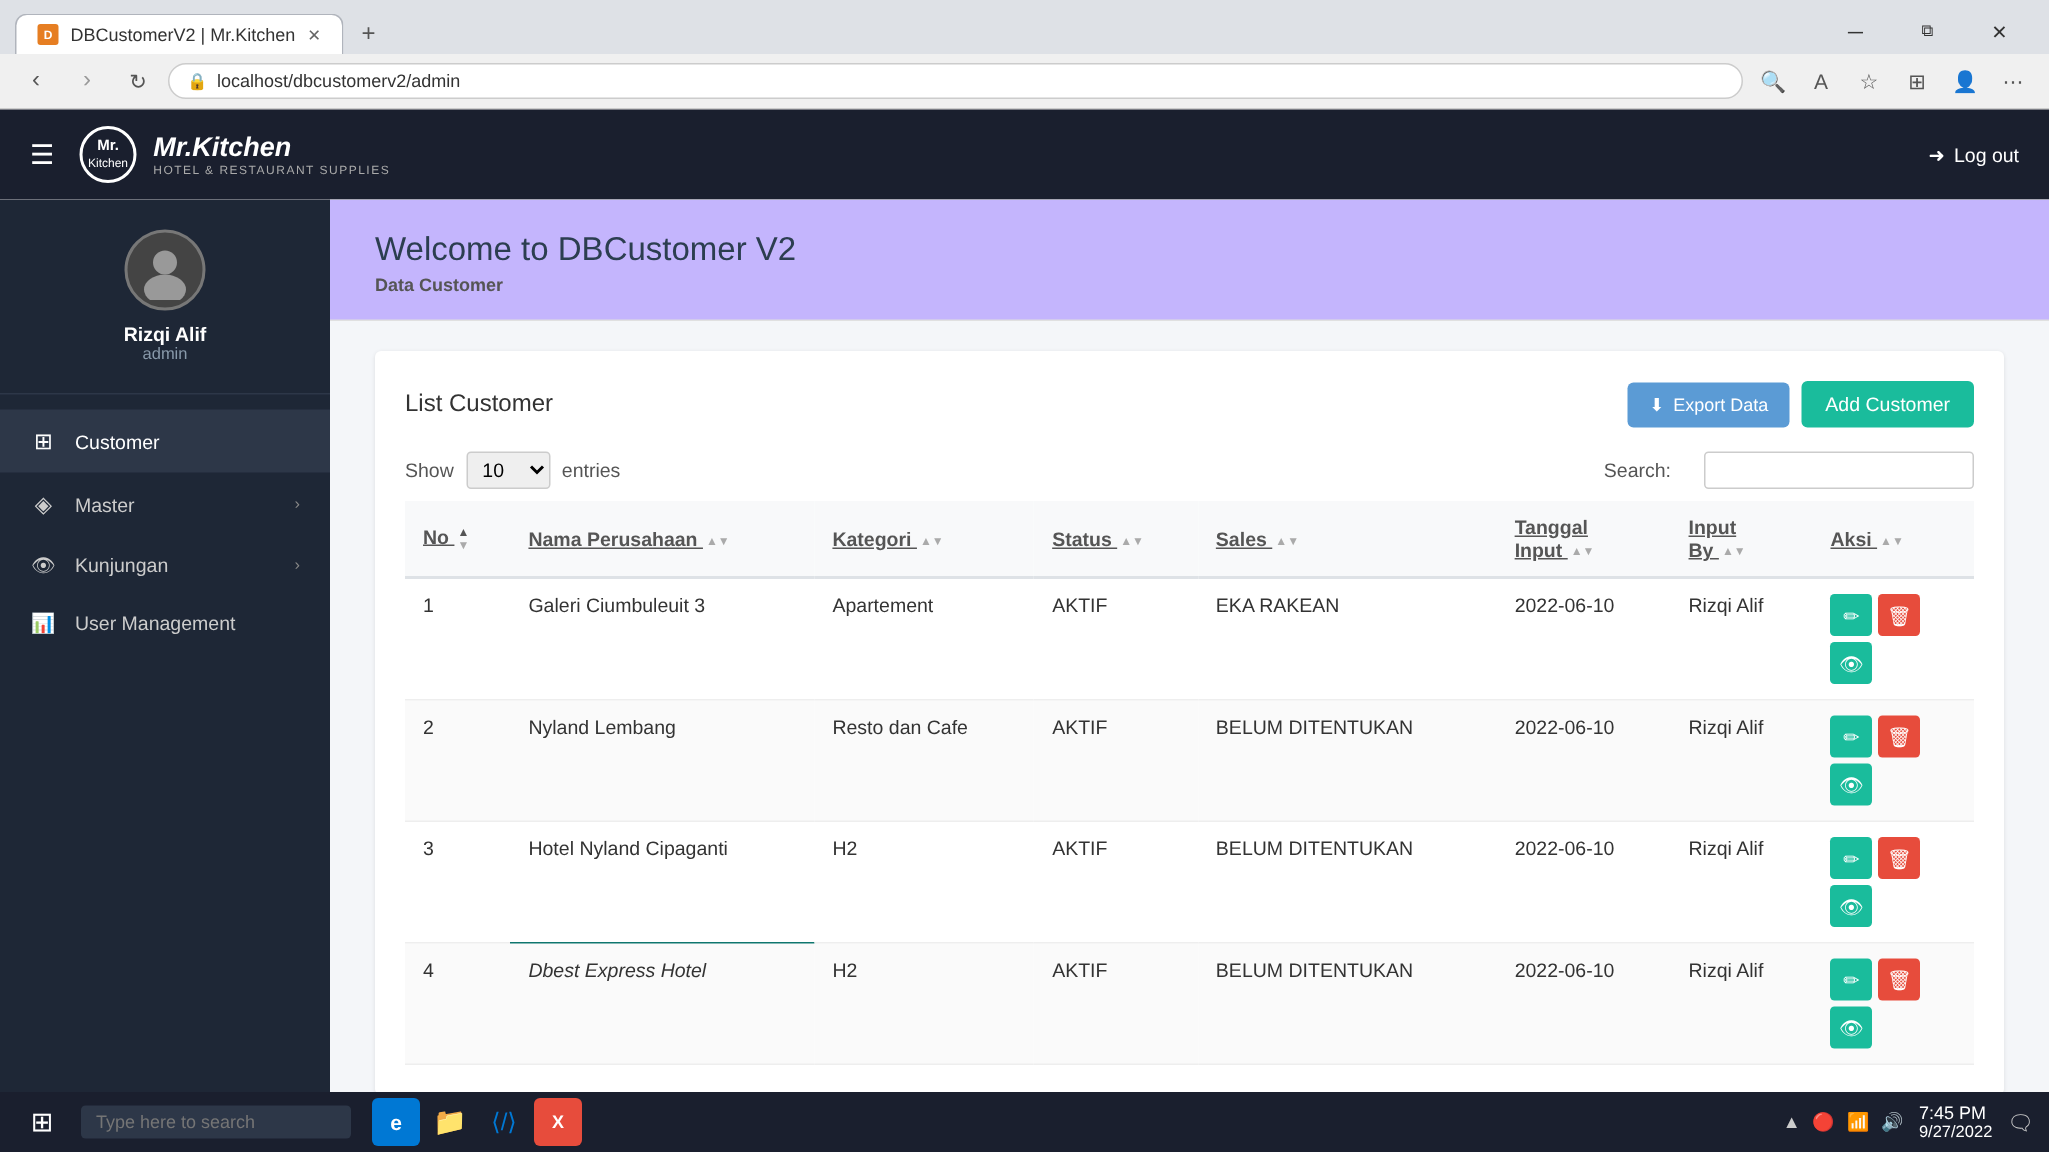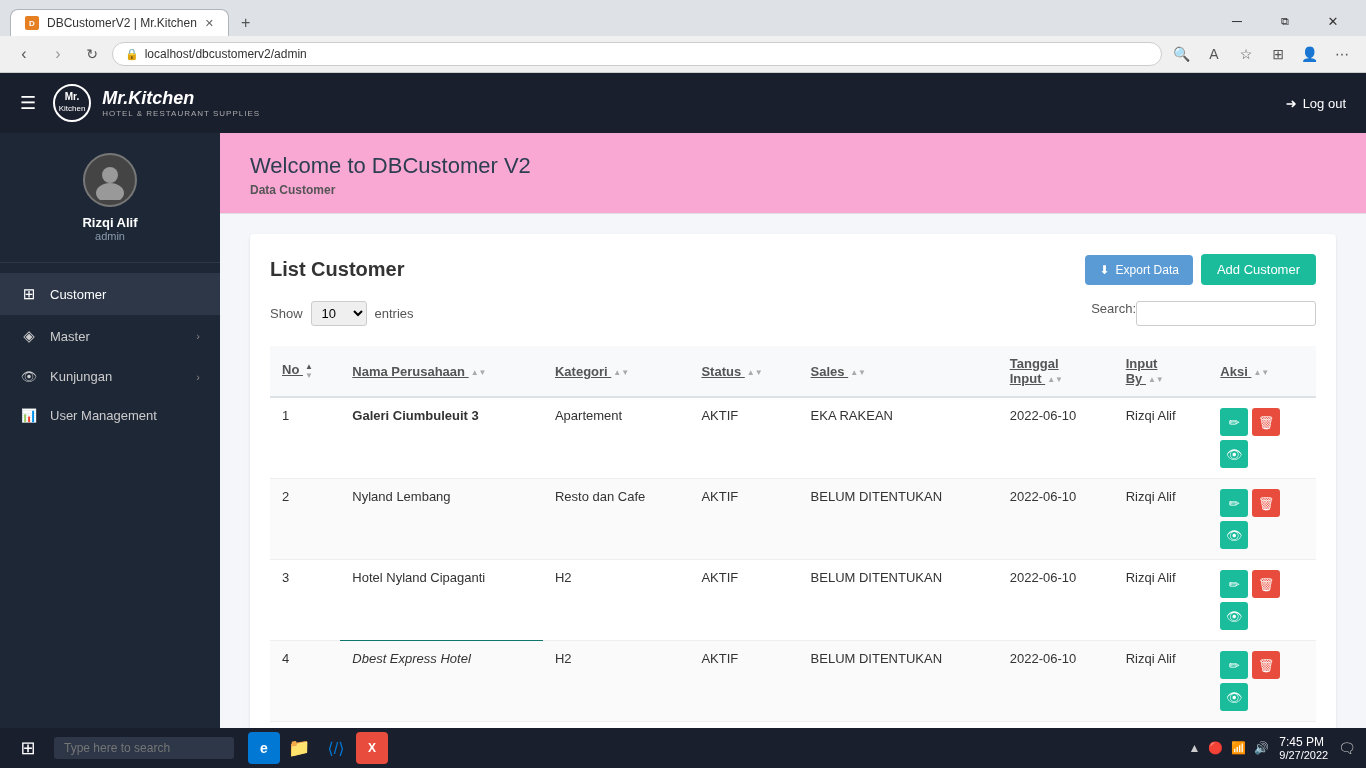--- a/index.html
+++ b/index.html
@@ -105,53 +105,53 @@
         </div>
         <div style="display:flex;align-items:center;padding:12px 20px;cursor:pointer;color:#ccc;gap:12px;font-size:13px;">
           <span style="font-size:13px;width:18px;text-align:center;">📊</span>
           <span style="flex:1;">User Management</span>
         </div>
       </div>
     </div>
 
     <div style="flex:1;background:#f4f6f9;overflow-y:auto;display:flex;flex-direction:column;">
 
-      <div style="background:#f9a8d4;padding:20px 30px 16px;border-bottom:1px solid #e0e0e0;">
+      <div style="background:#c4b5fd;padding:20px 30px 16px;border-bottom:1px solid #e0e0e0;">
         <div style="font-size:22px;color:#2c3e50;font-weight:400;">Welcome to DBCustomer V2</div>
         <div style="font-size:12px;color:#555;margin-top:4px;font-weight:600;">Data Customer</div>
       </div>
 
       <div style="padding:20px 30px;">
         <div style="background:white;border-radius:4px;box-shadow:0 1px 3px rgba(0,0,0,0.1);padding:20px;">
 
           <div style="display:flex;align-items:center;justify-content:space-between;margin-bottom:16px;">
-            <span style="font-size:20px;color:#333;font-weight:700;">List Customer</span>
+            <span style="font-size:16px;color:#333;font-weight:400;">List Customer</span>
             <div style="display:flex;gap:8px;align-items:center;">
               <button style="background:#5b9bd5;color:white;border:none;padding:8px 14px;border-radius:4px;cursor:pointer;font-size:12px;display:flex;align-items:center;gap:6px;">
                 <span>⬇</span>
                 <span>Export Data</span>
               </button>
               <button style="background:#1abc9c;color:white;border:none;padding:8px 16px;border-radius:4px;cursor:pointer;font-size:13px;font-weight:500;">
                 <span>Add Customer</span>
               </button>
             </div>
           </div>
 
-          <div style="display:flex;align-items:center;justify-content:space-between;margin-bottom:20px;">
+          <div style="display:flex;align-items:center;justify-content:space-between;margin-bottom:8px;">
             <div style="display:flex;align-items:center;gap:8px;font-size:13px;color:#555;">
               <span>Show</span>
               <select style="border:1px solid #ccc;border-radius:3px;padding:3px 6px;font-size:13px;">
                 <option>10</option>
                 <option>25</option>
                 <option>50</option>
                 <option>100</option>
               </select>
               <span>entries</span>
             </div>
-            <div style="display:flex;align-items:flex-start;gap:0;font-size:13px;color:#555;">
+            <div style="display:flex;align-items:center;gap:22px;font-size:13px;color:#555;">
               <span>Search:</span>
               <input type="text" style="border: 1px solid rgb(204, 204, 204); border-radius: 3px; padding: 4px 8px; font-size: 13px; width: 180px;">
             </div>
           </div>
 
           <table style="width:100%;border-collapse:collapse;font-size:13px;">
             <thead>
               <tr style="background:#f8f9fa;">
                 <th style="padding:10px 12px;text-align:left;font-weight:600;color:#555;border-bottom:2px solid #dee2e6;white-space:nowrap;">
                   No
@@ -184,21 +184,21 @@
                 <th style="padding:10px 12px;text-align:left;font-weight:600;color:#555;border-bottom:2px solid #dee2e6;">
                   Aksi
                   <span style="display:inline-flex;flex-direction:column;margin-left:2px;font-size:8px;color:#aaa;vertical-align:middle;">▲▼</span>
                 </th>
               </tr>
             </thead>
             <tbody id="table-body">
 
             <tr style="background: white;">
     <td style="padding:10px 12px;border-bottom:1px solid #eee;vertical-align:top;">1</td>
-    <td style="padding:10px 12px;border-bottom:1px solid #eee;vertical-align:top;font-weight:bold;">Galeri Ciumbuleuit 3</td>
+    <td style="padding:10px 12px;border-bottom:1px solid #eee;vertical-align:top;">Galeri Ciumbuleuit 3</td>
     <td style="padding:10px 12px;border-bottom:1px solid #eee;vertical-align:top;">Apartement</td>
     <td style="padding:10px 12px;border-bottom:1px solid #eee;vertical-align:top;">AKTIF</td>
     <td style="padding:10px 12px;border-bottom:1px solid #eee;vertical-align:top;">EKA RAKEAN</td>
     <td style="padding:10px 12px;border-bottom:1px solid #eee;vertical-align:top;">2022-06-10</td>
     <td style="padding:10px 12px;border-bottom:1px solid #eee;vertical-align:top;">Rizqi Alif</td>
     <td style="padding:10px 12px;border-bottom:1px solid #eee;vertical-align:top;">
       <div style="display:flex;flex-direction:column;gap:4px;">
         <div style="display:flex;gap:4px;">
           <button style="background:#1abc9c;color:white;border:none;width:28px;height:28px;border-radius:3px;cursor:pointer;font-size:13px;display:flex;align-items:center;justify-content:center;">✏</button>
           <button style="background:#e74c3c;color:white;border:none;width:28px;height:28px;border-radius:3px;cursor:pointer;font-size:13px;display:flex;align-items:center;justify-content:center;">🗑</button>

